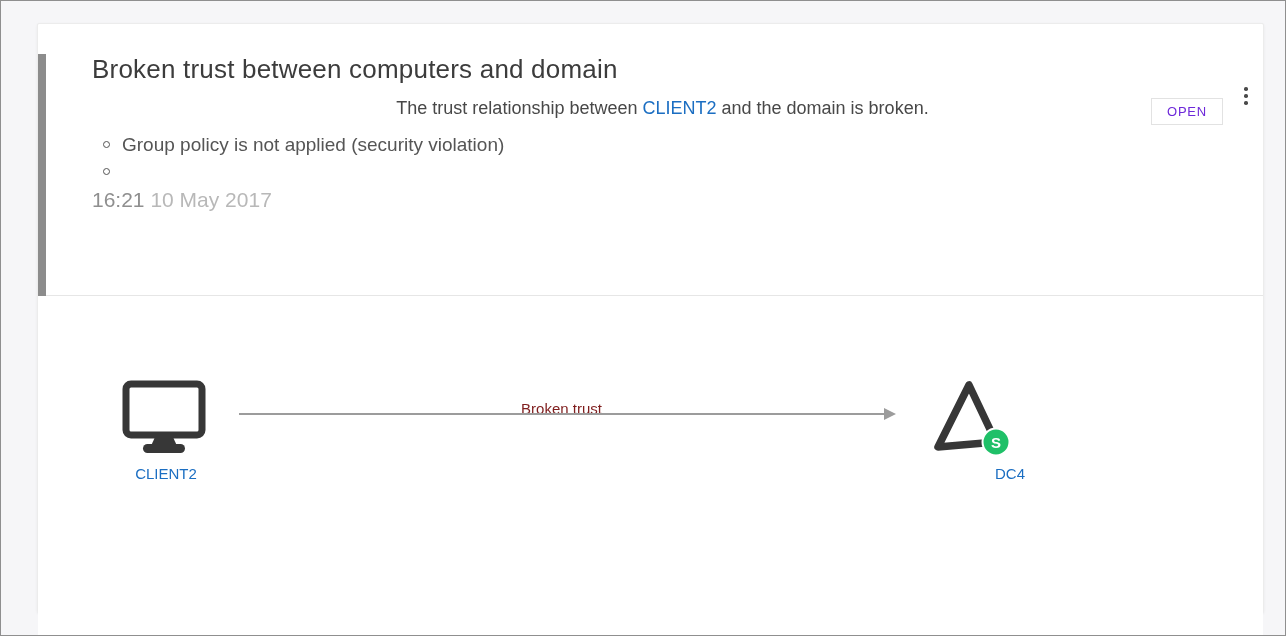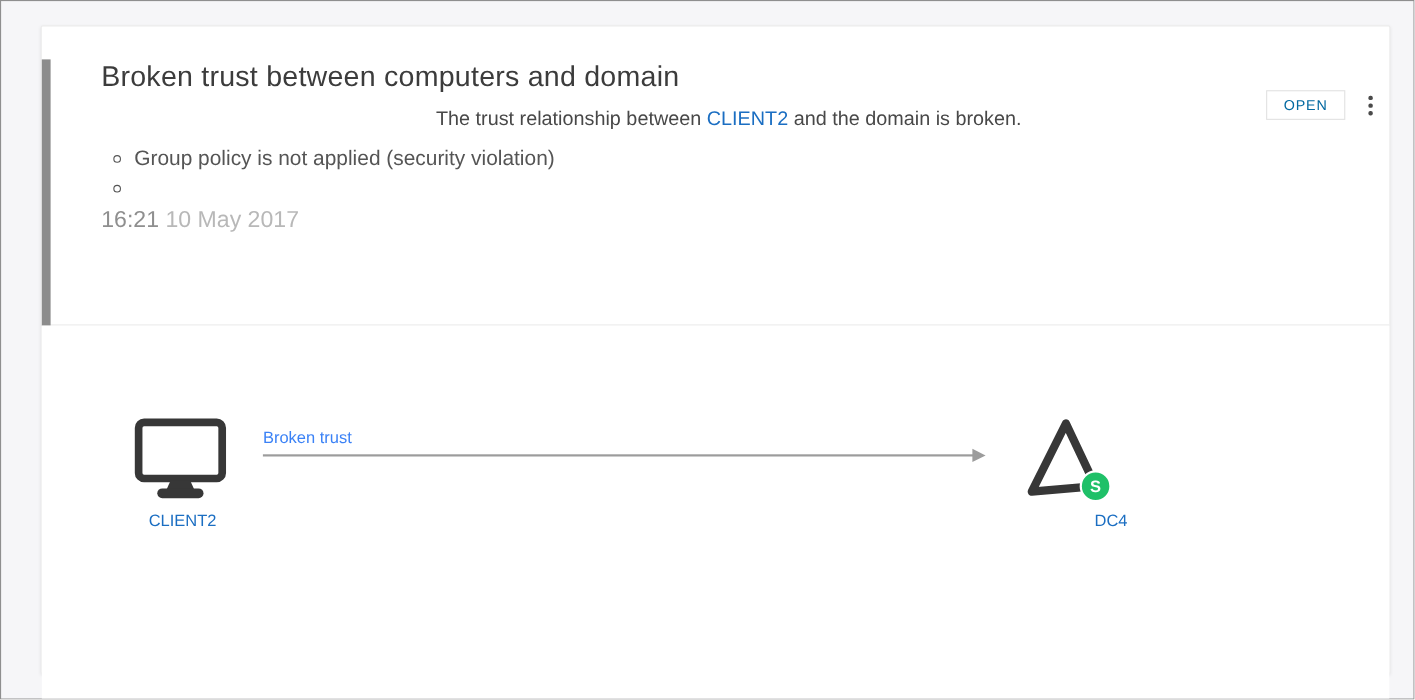--- a/index.html
+++ b/index.html
@@ -66,28 +66,28 @@
     border-radius:50%;
     background:#ffffff;
   }
   .timestamp {
     margin-top:30px;
     font-size:21px;
   }
   .timestamp .time { color:#8f8f8f; }
   .timestamp .date { color:#b8b8b8; }
   .open-button {
-    position:absolute; top:28px; right:40px;
+    position:absolute; top:44px; right:40px;
     width:72px; height:27px;
     background:#ffffff;
     border:1px solid #e2e2e2;
     font-family:"Liberation Sans","DejaVu Sans",sans-serif;
     font-size:13px;
     letter-spacing:0.8px;
-    color:#0369a1;
+    color:#6d28d9;
     cursor:pointer;
     text-align:center;
   }
   .kebab-menu {
     position:absolute; top:29px; right:6px;
     width:22px; height:26px;
     display:flex; flex-direction:column;
     align-items:center; justify-content:center;
     gap:3.5px;
     cursor:pointer;
@@ -112,24 +112,25 @@
     text-align:center;
     font-size:15px;
     color:#1b6ec2;
     text-decoration:none;
     cursor:pointer;
   }
   .source-label { left:68px; }
   .target-label { left:912px; }
   .edge-label {
     position:absolute;
-    left:201px; top:94px;
+    left:201px; top:104px;
     width:645px;
+    text-align:center;
     font-size:15px;
-    color:#3b82f6;
+    color:#7f1d1d;
   }
   .edge-line {
     position:absolute;
     left:201px; top:117px;
     width:646px; height:2px;
     background:#9c9c9c;
   }
   .edge-arrowhead {
     position:absolute;
     left:846px; top:112px;

